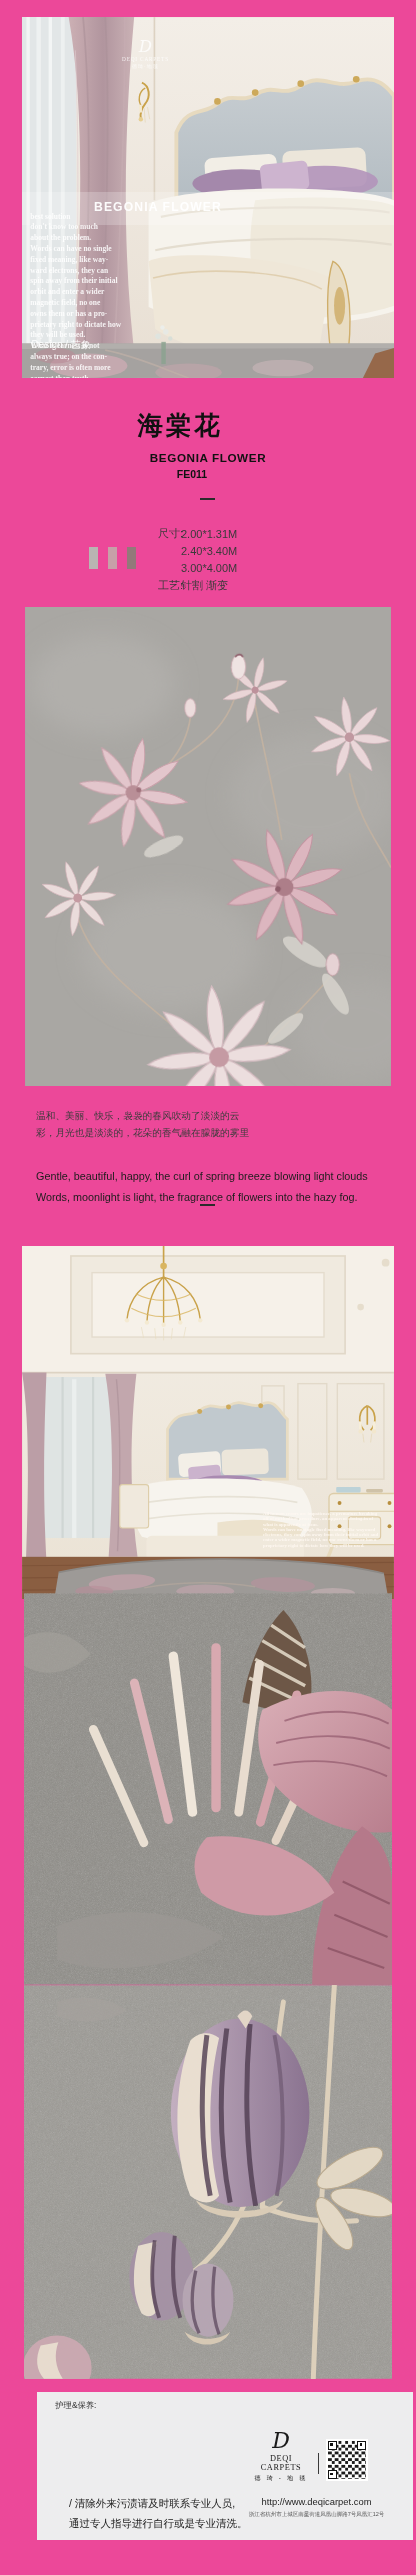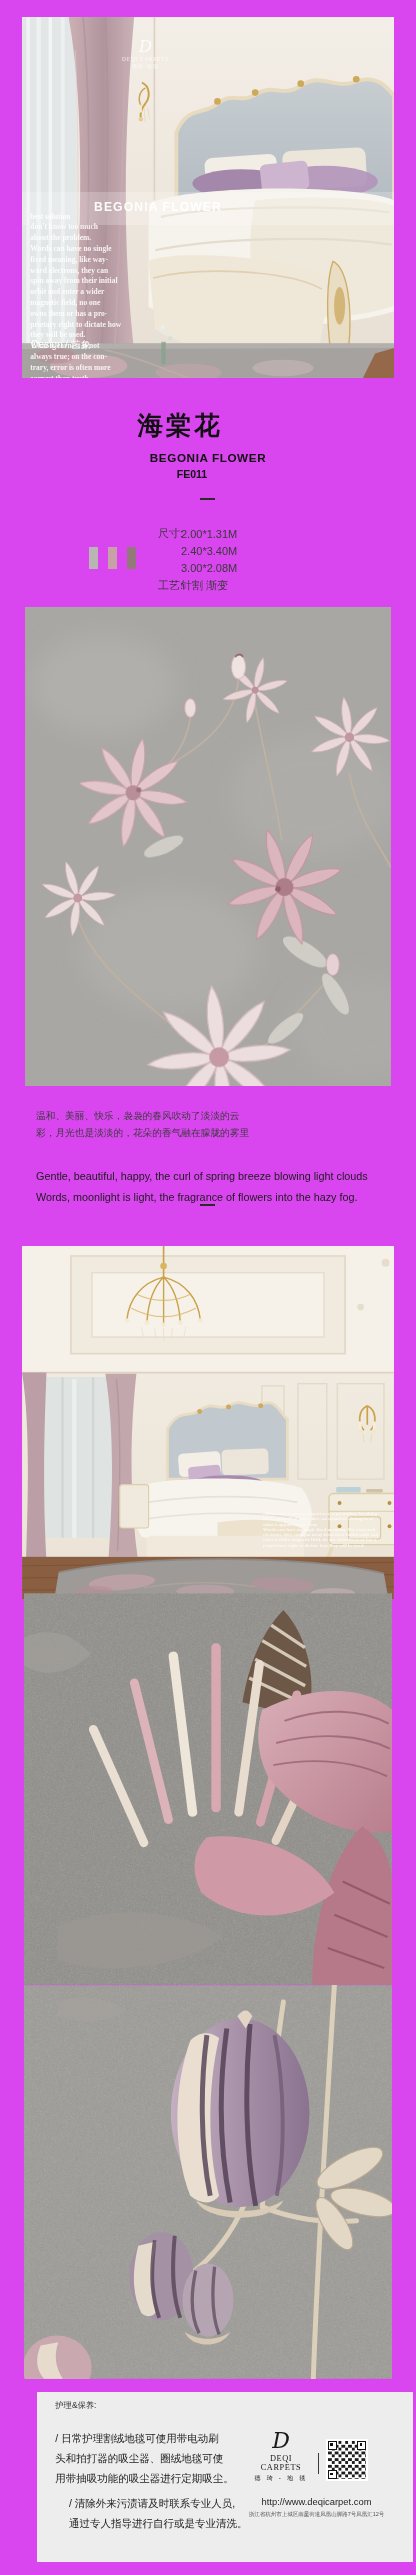--- a/index.html
+++ b/index.html
@@ -1,16 +1,16 @@
 <!DOCTYPE html>
 <html style="font-size:9px"><head>
 <meta charset="utf-8">
 <style>
   html,body{margin:0;padding:0;background:#ffffff;}
-  .page{position:relative;width:416px;height:2576px;background:#d946ef;overflow:hidden;
+  .page{position:relative;width:416px;height:2576px;background:#ec4899;overflow:hidden;
         font-family:"Liberation Sans","DejaVu Sans",sans-serif;color:#222;}
   .abs{position:absolute;}
   .ml{white-space:pre-line;}
   .center{text-align:center;}
 
   
   .hero{left:22px;top:16.6px;width:372px;height:361px;overflow:hidden;}
   .hero svg{display:block;}
   .watermark{left:93px;top:22px;width:61px;text-align:center;color:rgba(255,255,255,.78);}
   .watermark .mono{font-family:"DejaVu Serif",serif;font-style:italic;font-size:16.6px;line-height:16.6px;}
@@ -44,21 +44,21 @@
   .rug{left:25px;top:607px;width:366px;height:479px;}
   .desc-cn{left:36px;top:1107px;font-size:9.7px;line-height:17px;color:#3c3c3c;}
   .desc-en{left:36px;top:1166px;font-size:10.8px;line-height:21px;color:#1d1d1d;}
   .room{left:22px;top:1246px;width:372px;height:353px;overflow:hidden;}
   .room-para{left:241px;top:265px;width:132px;font-family:"Liberation Serif",serif;font-weight:700;
              font-size:4.8px;line-height:5.3px;color:rgba(255,248,242,.92);}
   .closeup1{left:24px;top:1593px;width:368px;height:392px;}
   .closeup2{left:24px;top:1985px;width:368px;height:394px;}
 
   
-  .footer{left:37px;top:2392px;width:376px;height:170px;background:#ededee;}
+  .footer{left:37px;top:2392px;width:376px;height:148px;background:#ededee;}
   .care-title{left:18.3px;top:7.8px;font-size:8.3px;color:#333;}
   .care1{left:18.3px;top:36px;font-size:10.5px;line-height:20px;color:#222;}
   .care2{left:32px;top:101px;font-size:10.5px;line-height:20px;color:#222;}
   .brand-block{left:213px;top:37px;width:62px;text-align:center;color:#1a1a1a;}
   .brand-mono{font-family:"DejaVu Serif",serif;font-style:italic;font-size:22px;line-height:23px;}
   .brand-name{font-family:"Liberation Serif",serif;font-size:8.3px;letter-spacing:0.6px;margin-top:1.7px;}
   .brand-cn{font-size:6.1px;letter-spacing:2.2px;margin-top:2.8px;}
   .v-divider{left:281px;top:61px;width:0.8px;height:21px;background:#3a3a3a;}
   .qr{left:289px;top:47px;width:42px;height:42px;background:#fff;padding:1.7px;box-sizing:border-box;}
   .qr-pattern{width:100%;height:100%;position:relative;
@@ -191,21 +191,21 @@
 
   <div class="abs swatches">
     <div class="swatch" style="background-color: rgb(185, 181, 178);"></div>
     <div class="swatch" style="background-color: rgb(199, 160, 168);"></div>
     <div class="swatch" style="background-color: rgb(147, 121, 122);"></div>
   </div>
   <div class="abs spec-label size-label">尺寸:</div>
   <div class="abs size-values">
     <div>2.00*1.31M</div>
     <div>2.40*3.40M</div>
-    <div>3.00*2.08M</div>
+    <div>3.00*4.00M</div>
   </div>
   <div class="abs spec-label craft-label">工艺:</div>
   <div class="abs craft-value">针割 渐变</div>
 
   <div class="abs rug">
     <svg width="366" height="479" viewBox="0 0 660 864">
       <defs>
         <filter id="soft">
             <feGaussianBlur stdDeviation="22"></feGaussianBlur>
           </filter>
@@ -512,23 +512,20 @@
         <path d="M290,625 C312,642 352,642 372,625 C358,656 302,656 290,625 Z" fill="#d6c8b4"></path>
       </g>
       <ellipse cx="60" cy="690" rx="62" ry="58" fill="#c9a8b0"></ellipse>
       <path d="M30,650 C20,674 22,694 36,710 L70,710 C56,688 54,666 62,644 Z" fill="#e7dbce"></path>
       <path d="M60,30 C100,16 150,20 185,45 C150,70 95,70 60,55 Z" fill="#a5a19c" opacity=".7"></path>
     </svg>
   </div>
 
   <div class="abs footer">
     <div class="abs care-title">护理&amp;保养:</div>
-    <div class="abs care1 ml">/ 日常护理割绒地毯可使用带电动刷
-头和拍打器的吸尘器、圈绒地毯可使
-用带抽吸功能的吸尘器进行定期吸尘。</div>
     <div class="abs care2 ml">/ 清除外来污渍请及时联系专业人员,
 通过专人指导进行自行或是专业清洗。</div>
 
     <div class="abs brand-block">
       <div class="brand-mono">D</div>
       <div class="brand-name">DEQI CARPETS</div>
       <div class="brand-cn">德 琦 - 地 毯</div>
     </div>
     <div class="abs v-divider"></div>
     <div class="abs qr">

